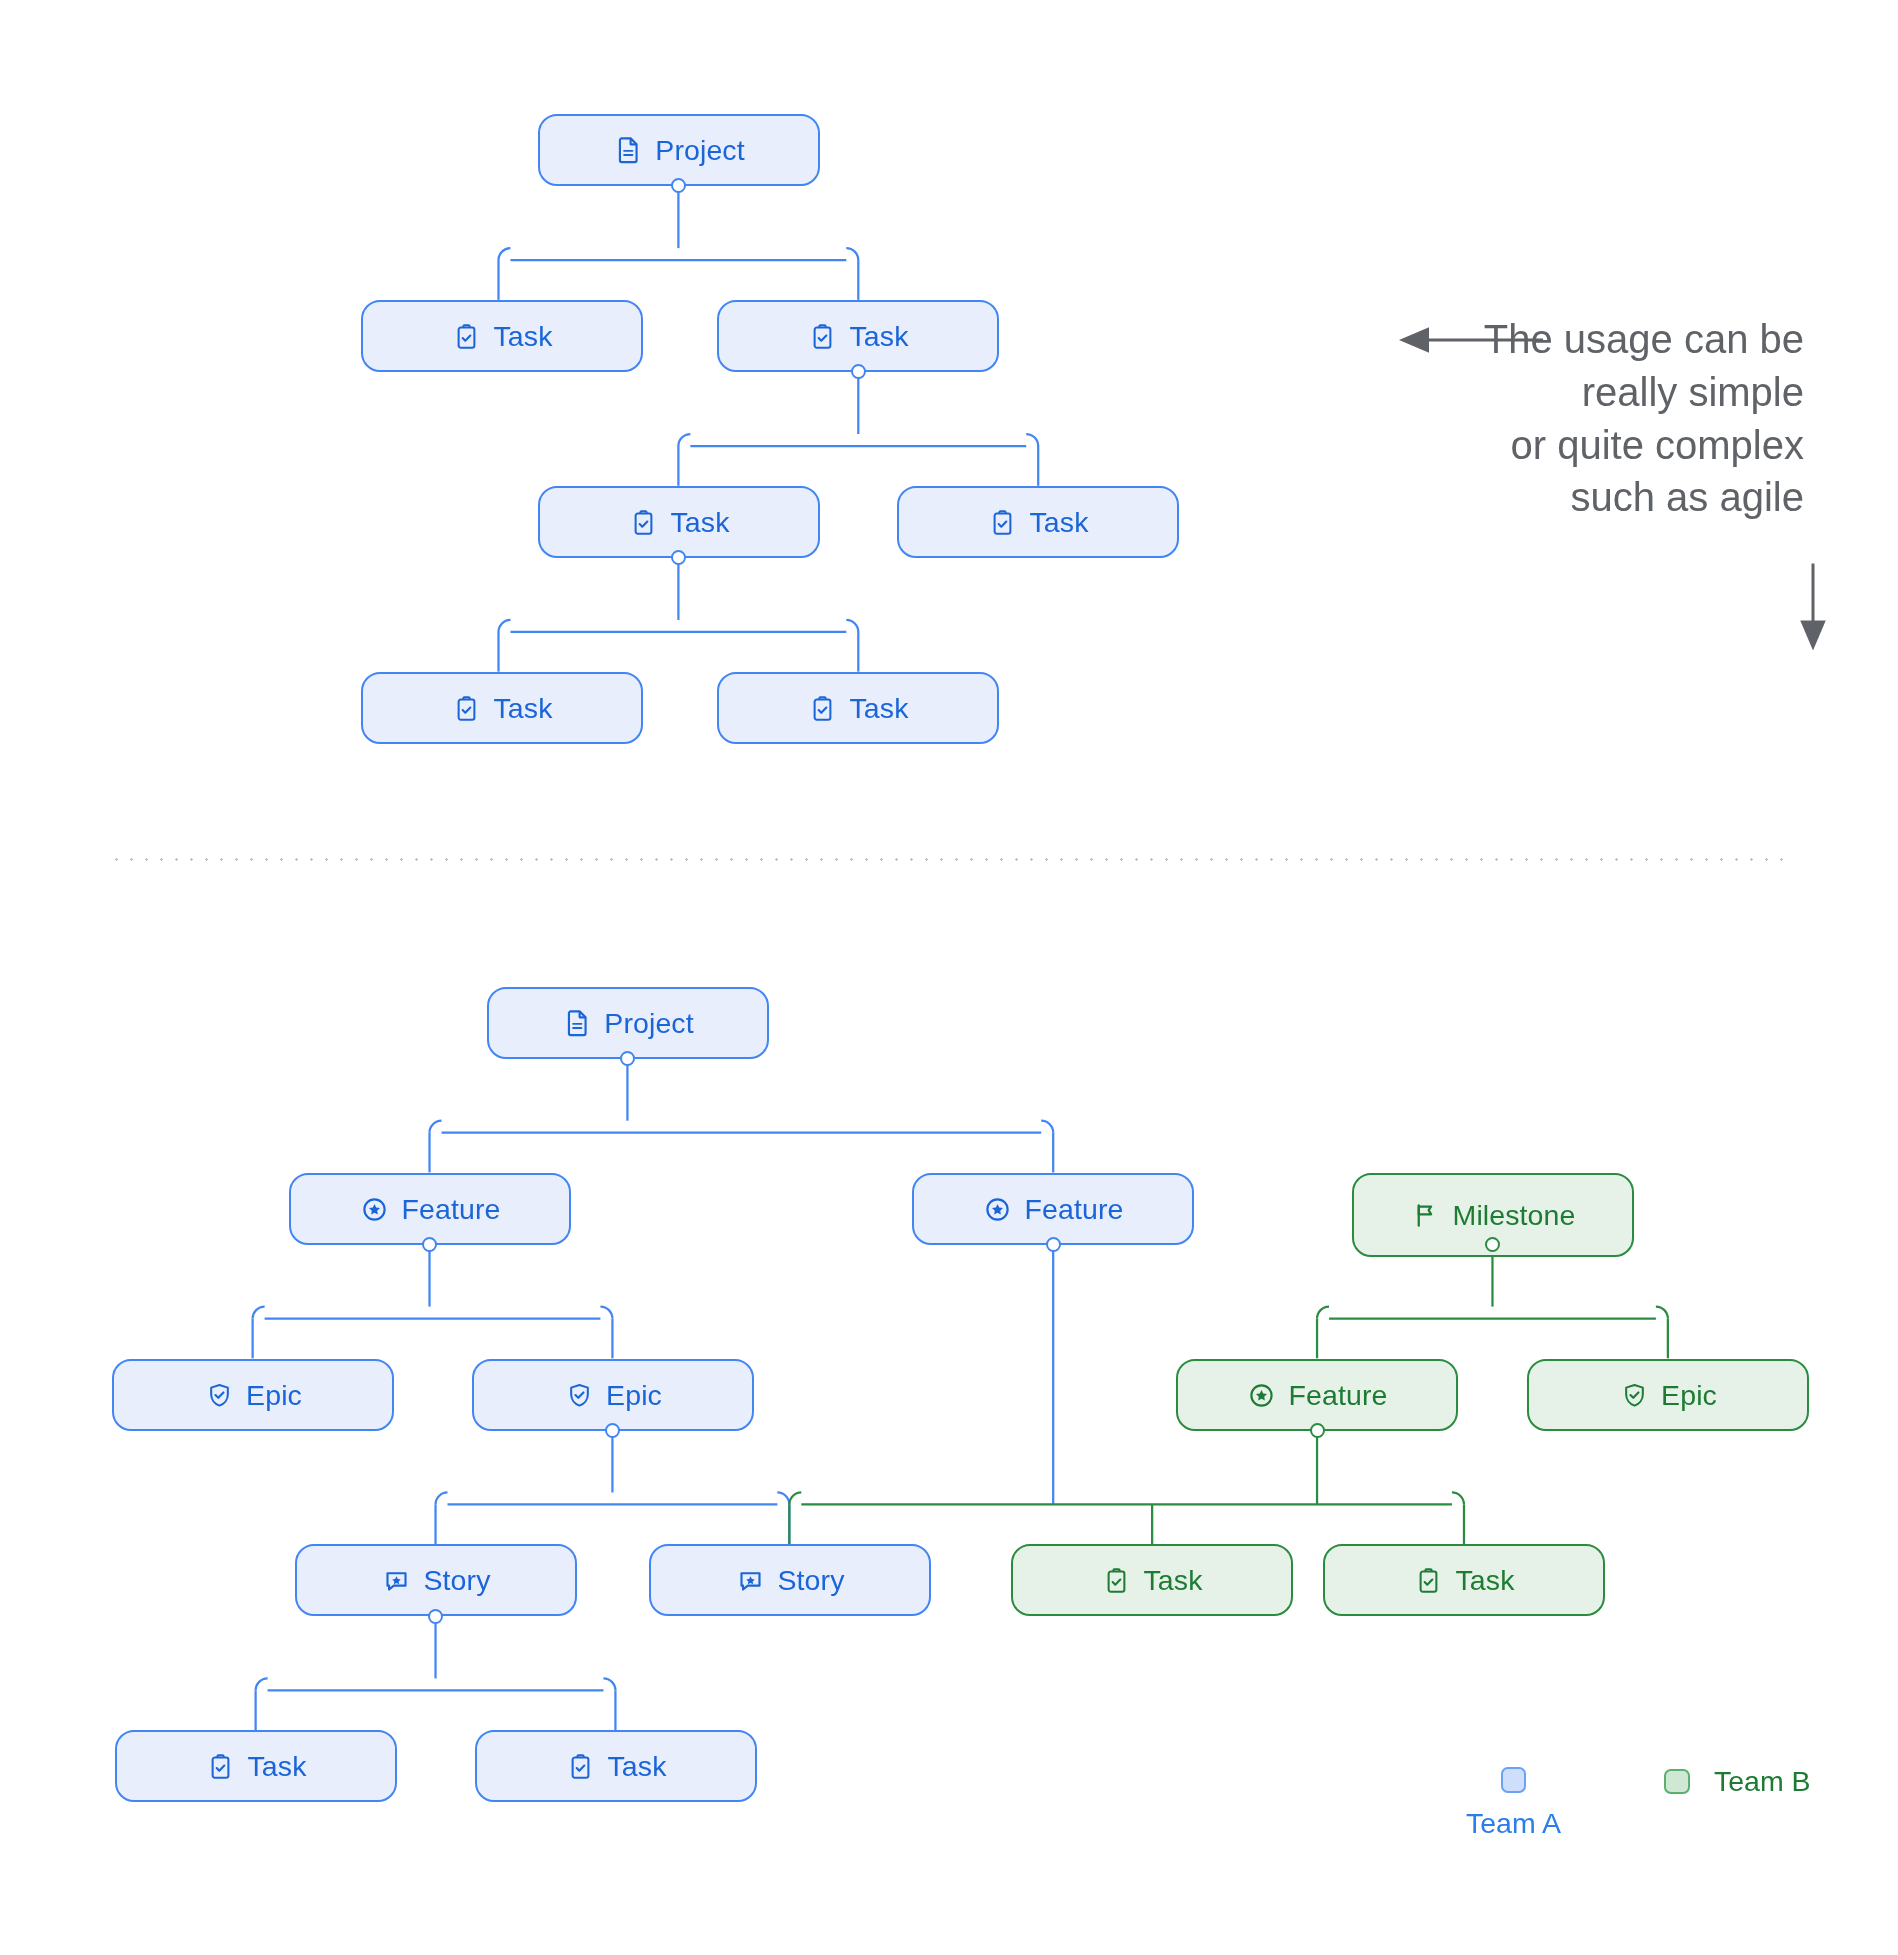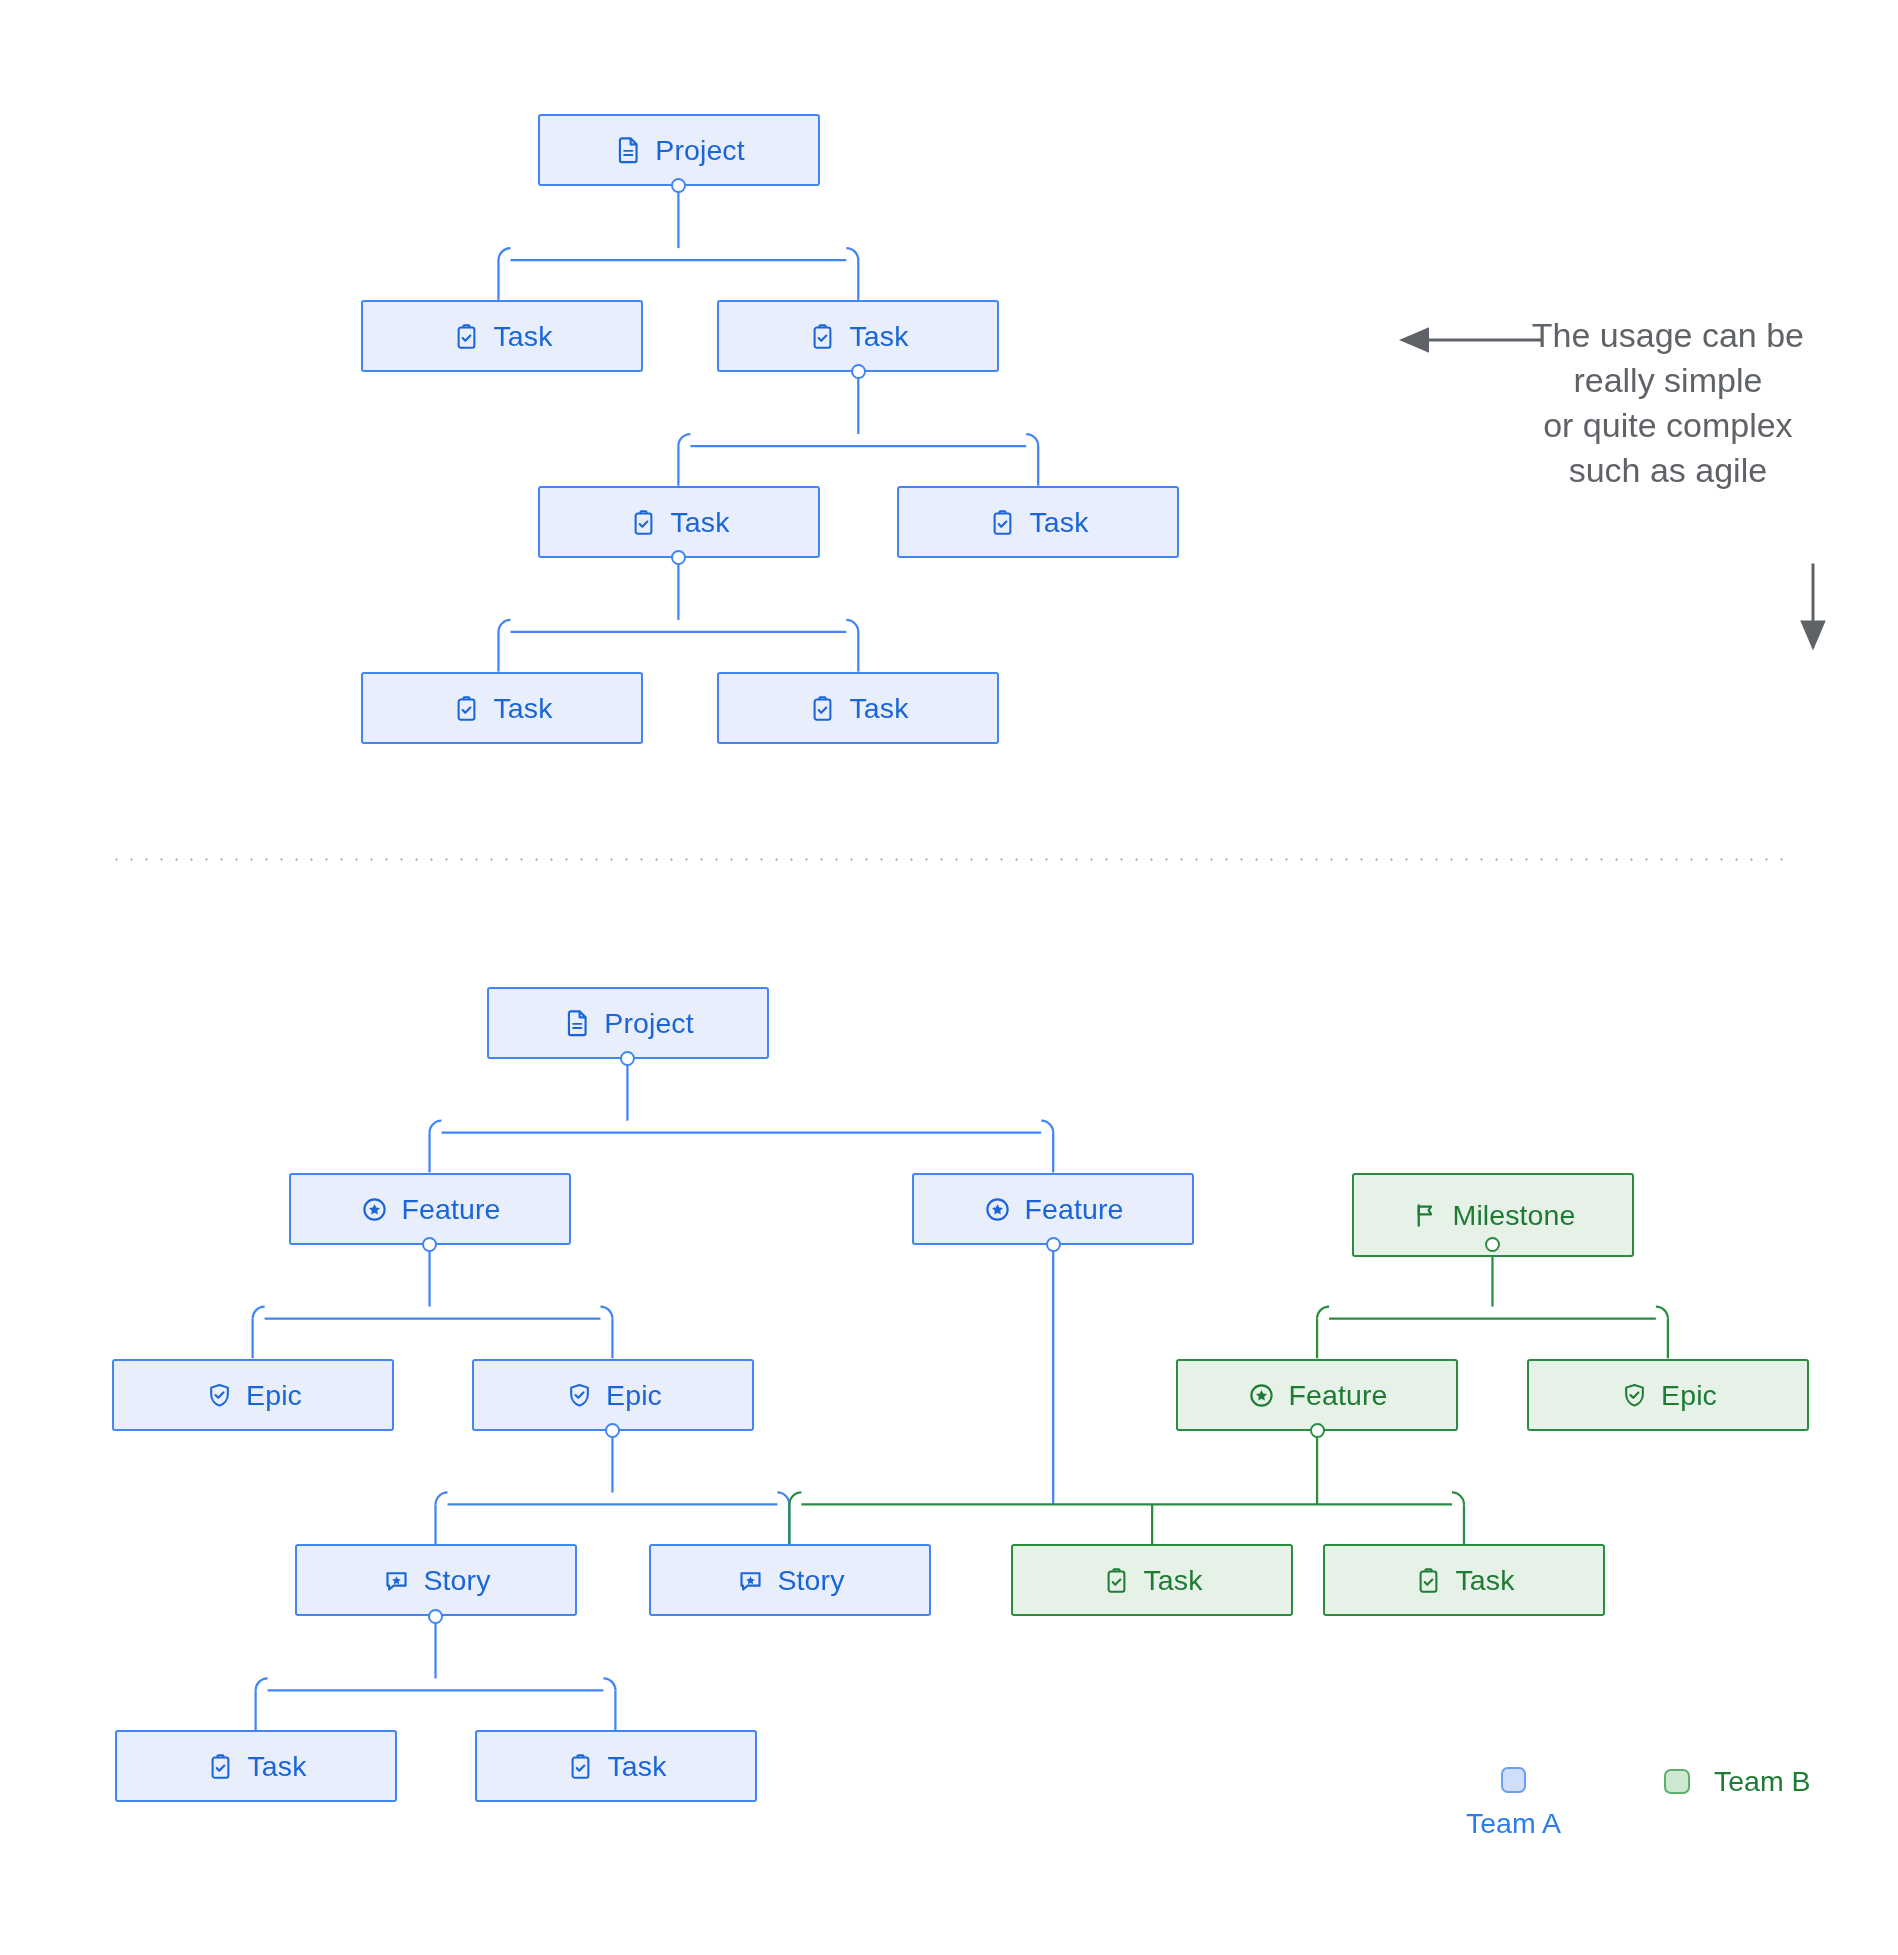--- a/index.html
+++ b/index.html
@@ -8,21 +8,21 @@
     width:1898px;height:1955px;position:relative;overflow:hidden;
   }
   #stage{position:absolute;left:0;top:0;width:1898px;height:1955px;}
 
   
   .node{
     position:absolute;
     box-sizing:border-box;
     display:flex;align-items:center;justify-content:center;
     gap:12px;
-    border-radius:3px;
+    border-radius:19px;
     border-width:2.2px;border-style:solid;
     font-size:28.5px;
     letter-spacing:0.1px;
     z-index:5;
   }
   .node.blue{background:#e8eefc;border-color:#4285f4;color:#1a65d8;}
   .node.green{background:#e6f2e8;border-color:#2a8c3f;color:#1e7b34;}
   .node .lbl{line-height:1;white-space:nowrap;}
   .node .ico{display:flex;align-items:center;justify-content:center;width:30px;height:30px;flex:0 0 30px;}
   .node .ico svg{display:block;}
@@ -47,23 +47,23 @@
     position:absolute;left:109px;top:858px;width:1683px;height:3px;
     background-image:radial-gradient(circle, #b9bcc0 1.2px, rgba(0,0,0,0) 1.3px);
     background-size:15px 3px;background-repeat:repeat-x;
     z-index:1;
   }
 
   
   .annot{
     position:absolute;
     color:#5f6368;
-    font-size:34px;
+    font-size:40px;
     line-height:1.32;
-    text-align:center;
+    text-align:right;
     white-space:nowrap;
     z-index:6;
   }
   .annot .ln{display:block;}
   .annot-arrow-left{position:absolute;z-index:6;}
   .annot-arrow-down{position:absolute;z-index:6;}
 
   
   .legend{position:absolute;display:flex;align-items:center;gap:16.5px;z-index:8;}
   .legend .sw{width:25.5px;height:25.5px;border-radius:6.7px;border-width:2.2px;border-style:solid;box-sizing:border-box;}

